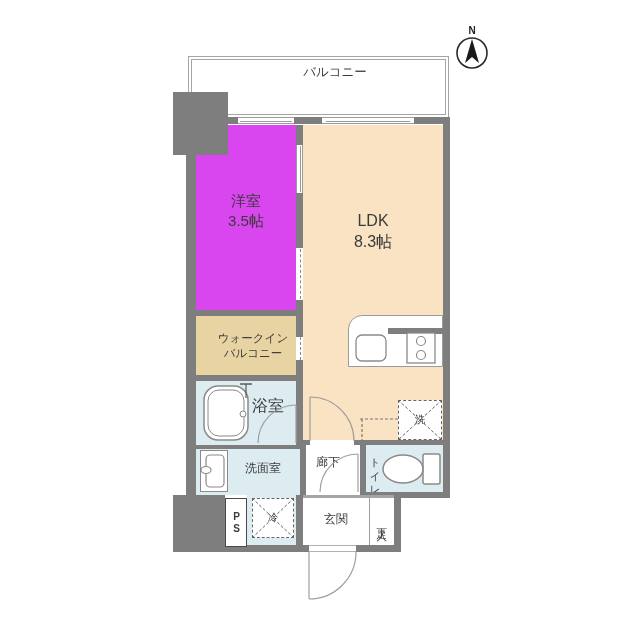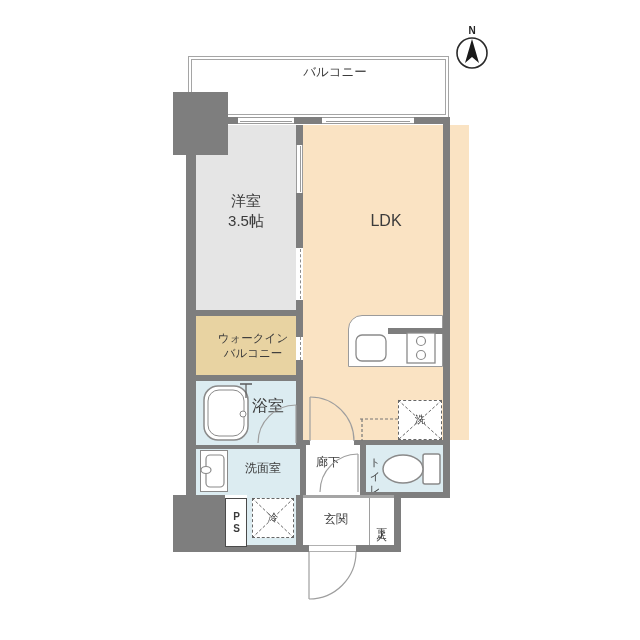--- a/index.html
+++ b/index.html
@@ -3,21 +3,21 @@
 <meta charset="utf-8">
 <style>
   html,body{margin:0;padding:0;background:#fff;}
   #canvas{position:relative;width:640px;height:640px;background:#fff;overflow:hidden;
           font-family:"Liberation Sans","DejaVu Sans",sans-serif;color:#3b3b3b;}
   .abs{position:absolute;}
   .wall{position:absolute;background:#7e7e7e;}
   .wall.light{background:#a5a5a5;}
   .room{position:absolute;display:flex;align-items:center;justify-content:center;
         text-align:center;font-weight:500;}
-  .bedroom-bg{background:#e5e5e5;}
+  .bedroom-bg{background:#d946ef;}
   .ldk-bg{background:#fae3c3;}
   .wic-bg{background:#e8d3a2;}
   .wet-bg{background:#dcecf1;}
   .white-bg{background:#ffffff;}
   .lbl{line-height:1.3;font-weight:500;color:#3b3b3b;}
   .vtext{writing-mode:vertical-rl;text-orientation:upright;letter-spacing:2px;line-height:1;}
   .window-h{position:absolute;background:#fff;border-top:1.5px solid #9b9b9b;border-bottom:1.5px solid #9b9b9b;box-sizing:border-box;}
   .window-h::after{content:"";position:absolute;left:4%;right:4%;top:50%;border-top:1px solid #9b9b9b;}
   .opening-v{position:absolute;background:#fff;border-left:1.3px solid #9b9b9b;border-right:1.3px solid #9b9b9b;box-sizing:border-box;}
   .opening-v::after{content:"";position:absolute;top:2%;bottom:2%;left:50%;border-left:1px solid #9b9b9b;}
@@ -40,23 +40,24 @@
   <div class="balcony" style="left:188px;top:56px;width:261px;height:62px;"></div>
   <div class="abs lbl" style="left:188px;top:64px;width:294px;text-align:center;font-size:12.5px;">バルコニー</div>
 
   <div class="room bedroom-bg" style="left:196px;top:125px;width:100px;height:185px;">
     <div class="lbl" style="font-size:15px;margin-top:-14px;">
       <div>洋室</div>
       <div>3.5帖</div>
     </div>
   </div>
 
-  <div class="room ldk-bg" style="left:303px;top:125px;width:166px;height:315px;">
+  <div class="room ldk-bg" style="left:303px;top:125px;width:140px;height:315px;">
     <div class="abs lbl" style="left:0;right:0;top:86px;font-size:16px;">
       <div>LDK</div>
+      <div>8.3帖</div>
     </div>
   </div>
 
   <div class="room wic-bg" style="left:196px;top:316px;width:100px;height:59px;">
     <div class="lbl" style="font-size:11.5px;margin-left:14px;">
       <div>ウォークイン</div>
       <div>バルコニー</div>
     </div>
   </div>
 

